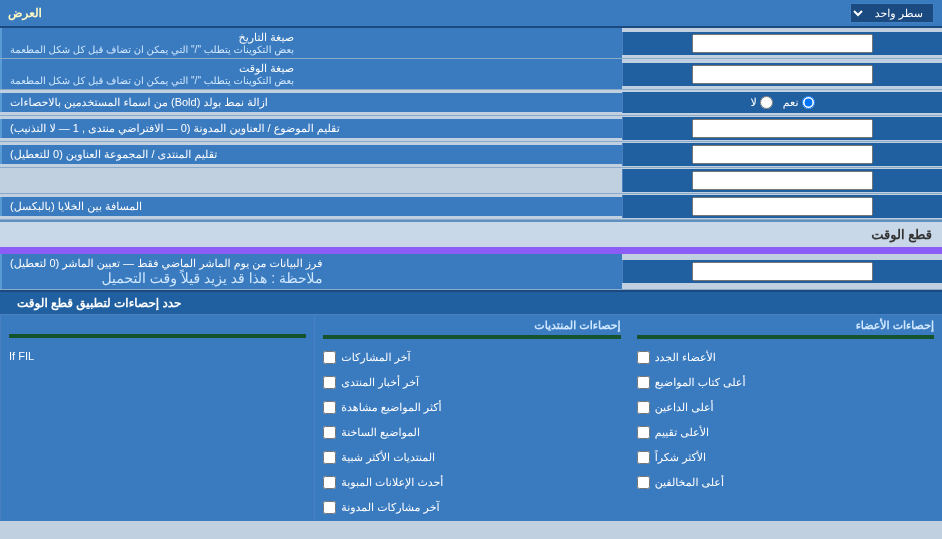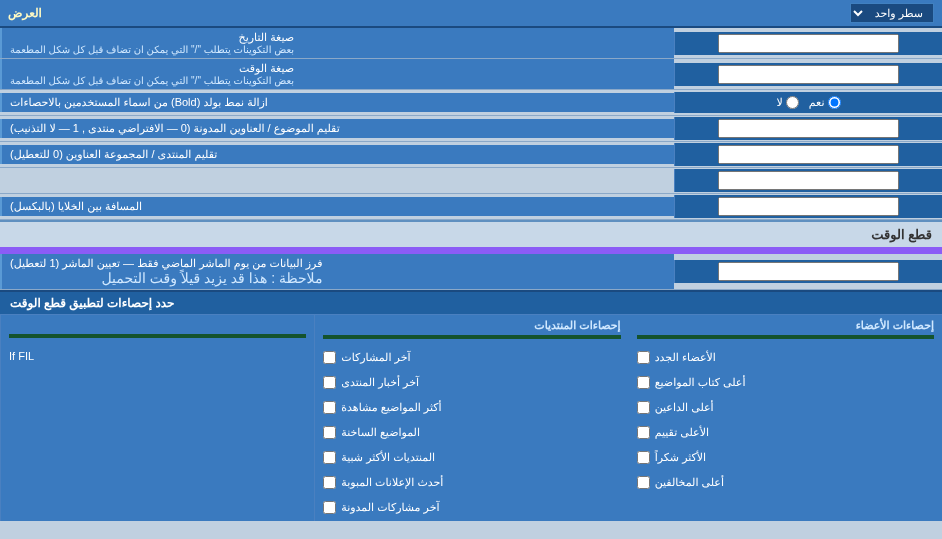--- a/index.html
+++ b/index.html
@@ -32,21 +32,21 @@
       color: #fff;
       padding: 3px 8px;
       text-align: right;
       font-size: 11px;
       border-left: 2px solid #5a9ad5;
       display: flex;
       align-items: center;
       justify-content: flex-end;
     }
     .display-input {
-      width: 268px;
+      width: 320px;
       background: #2060a0;
       display: flex;
       align-items: center;
       justify-content: center;
       padding: 2px 6px;
       border-left: 1px solid #4a80c0;
     }
     
     .radio-group {
       display: flex;
@@ -66,21 +66,21 @@
     
     .stats-section {
       background: #3a7abf;
       border-top: 2px solid #1a4a80;
     }
     .stats-header {
       background: #2060a0;
       color: #fff;
       font-weight: bold;
       font-size: 12px;
-      padding: 4px 10px;
+      padding: 4px 17px;
       text-align: right;
       border-bottom: 1px solid #4a80c0;
     }
     .stats-columns {
       display: flex;
       flex-direction: row-reverse;
     }
     .stats-col {
       flex: 1;
       padding: 4px 8px;
@@ -213,21 +213,21 @@
 </div>
 
 <div class="section-header">قطع الوقت</div>
 
 <div class="display-row">
   <div class="display-input">
     <input type="text" style="">
   </div>
   <div class="display-label">
     <div>
-      <div>فرز البيانات من يوم الماشر الماضي فقط — تعيين الماشر (1 لتعطيل)</div>
+      <div>فرز البيانات من يوم الماشر الماضي فقط — تعيين الماشر (0 لتعطيل)</div>
       <div style="font-size:14px;color:#d0e8ff;">ملاحظة : هذا قد يزيد قيلاً وقت التحميل</div>
     </div>
   </div>
 </div>
 
 <div class="stats-section">
   <div class="stats-header">
     <div style="display:flex; justify-content:space-between; align-items:center;">
       <div></div>
       <div>حدد إحصاءات لتطبيق قطع الوقت</div>

